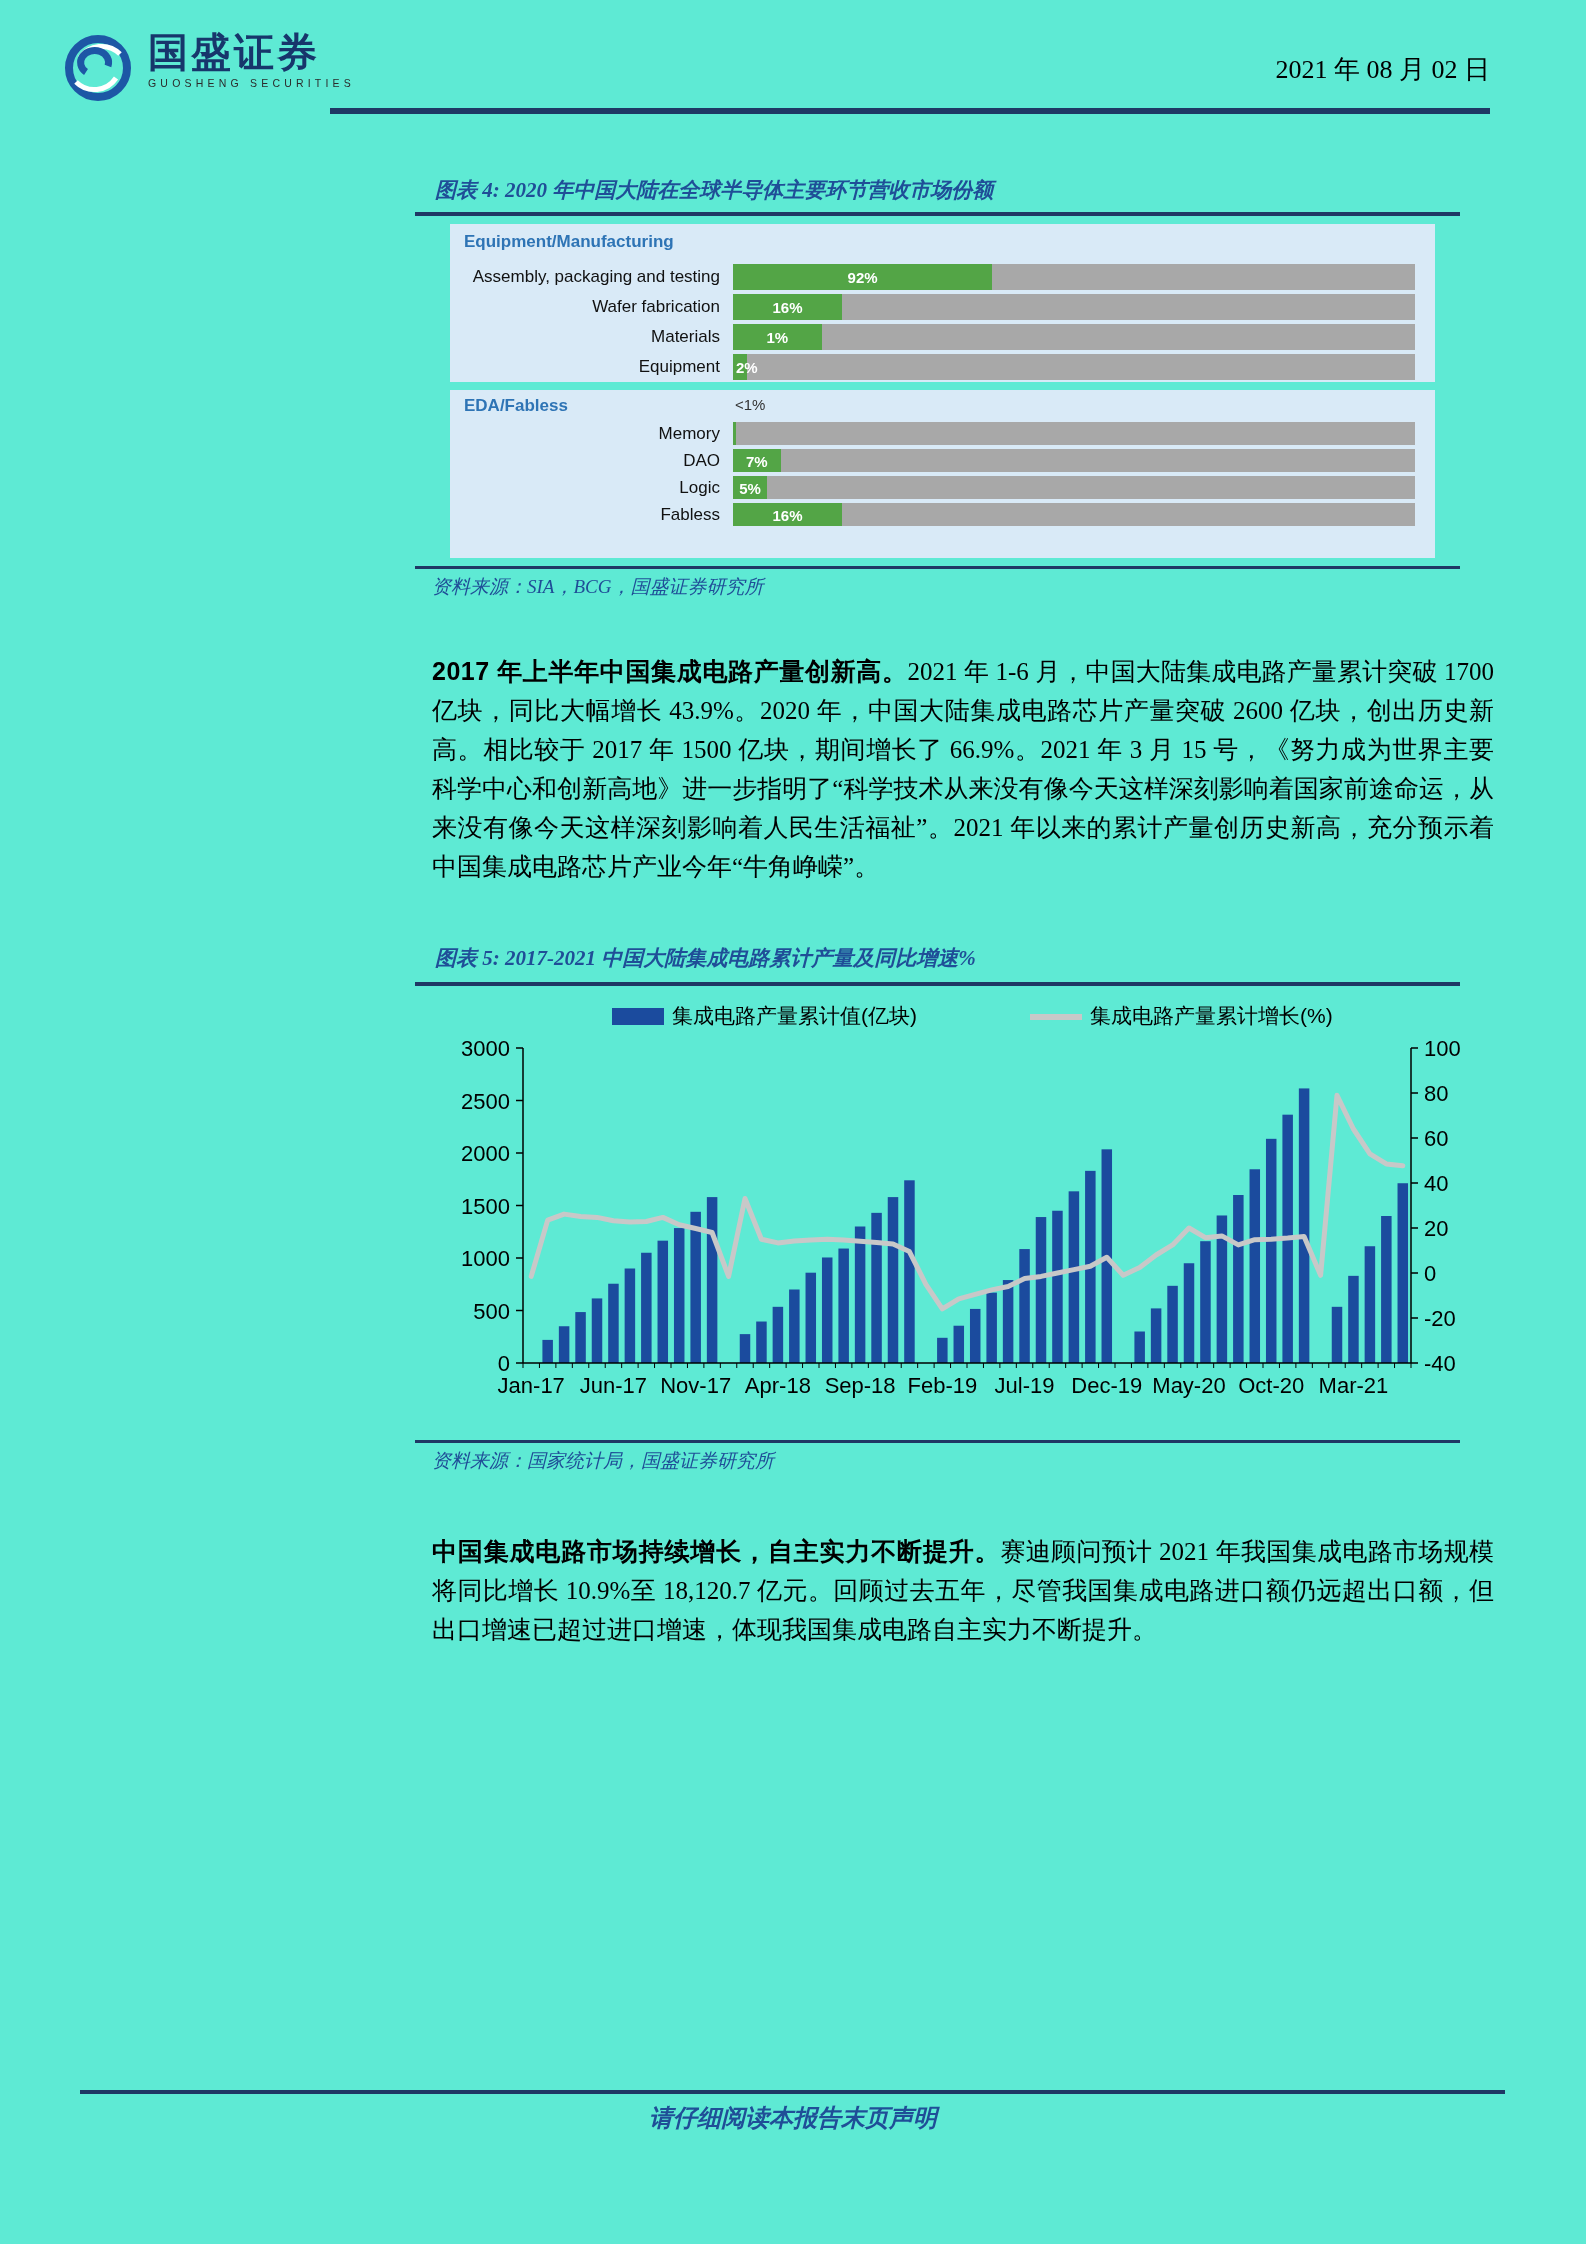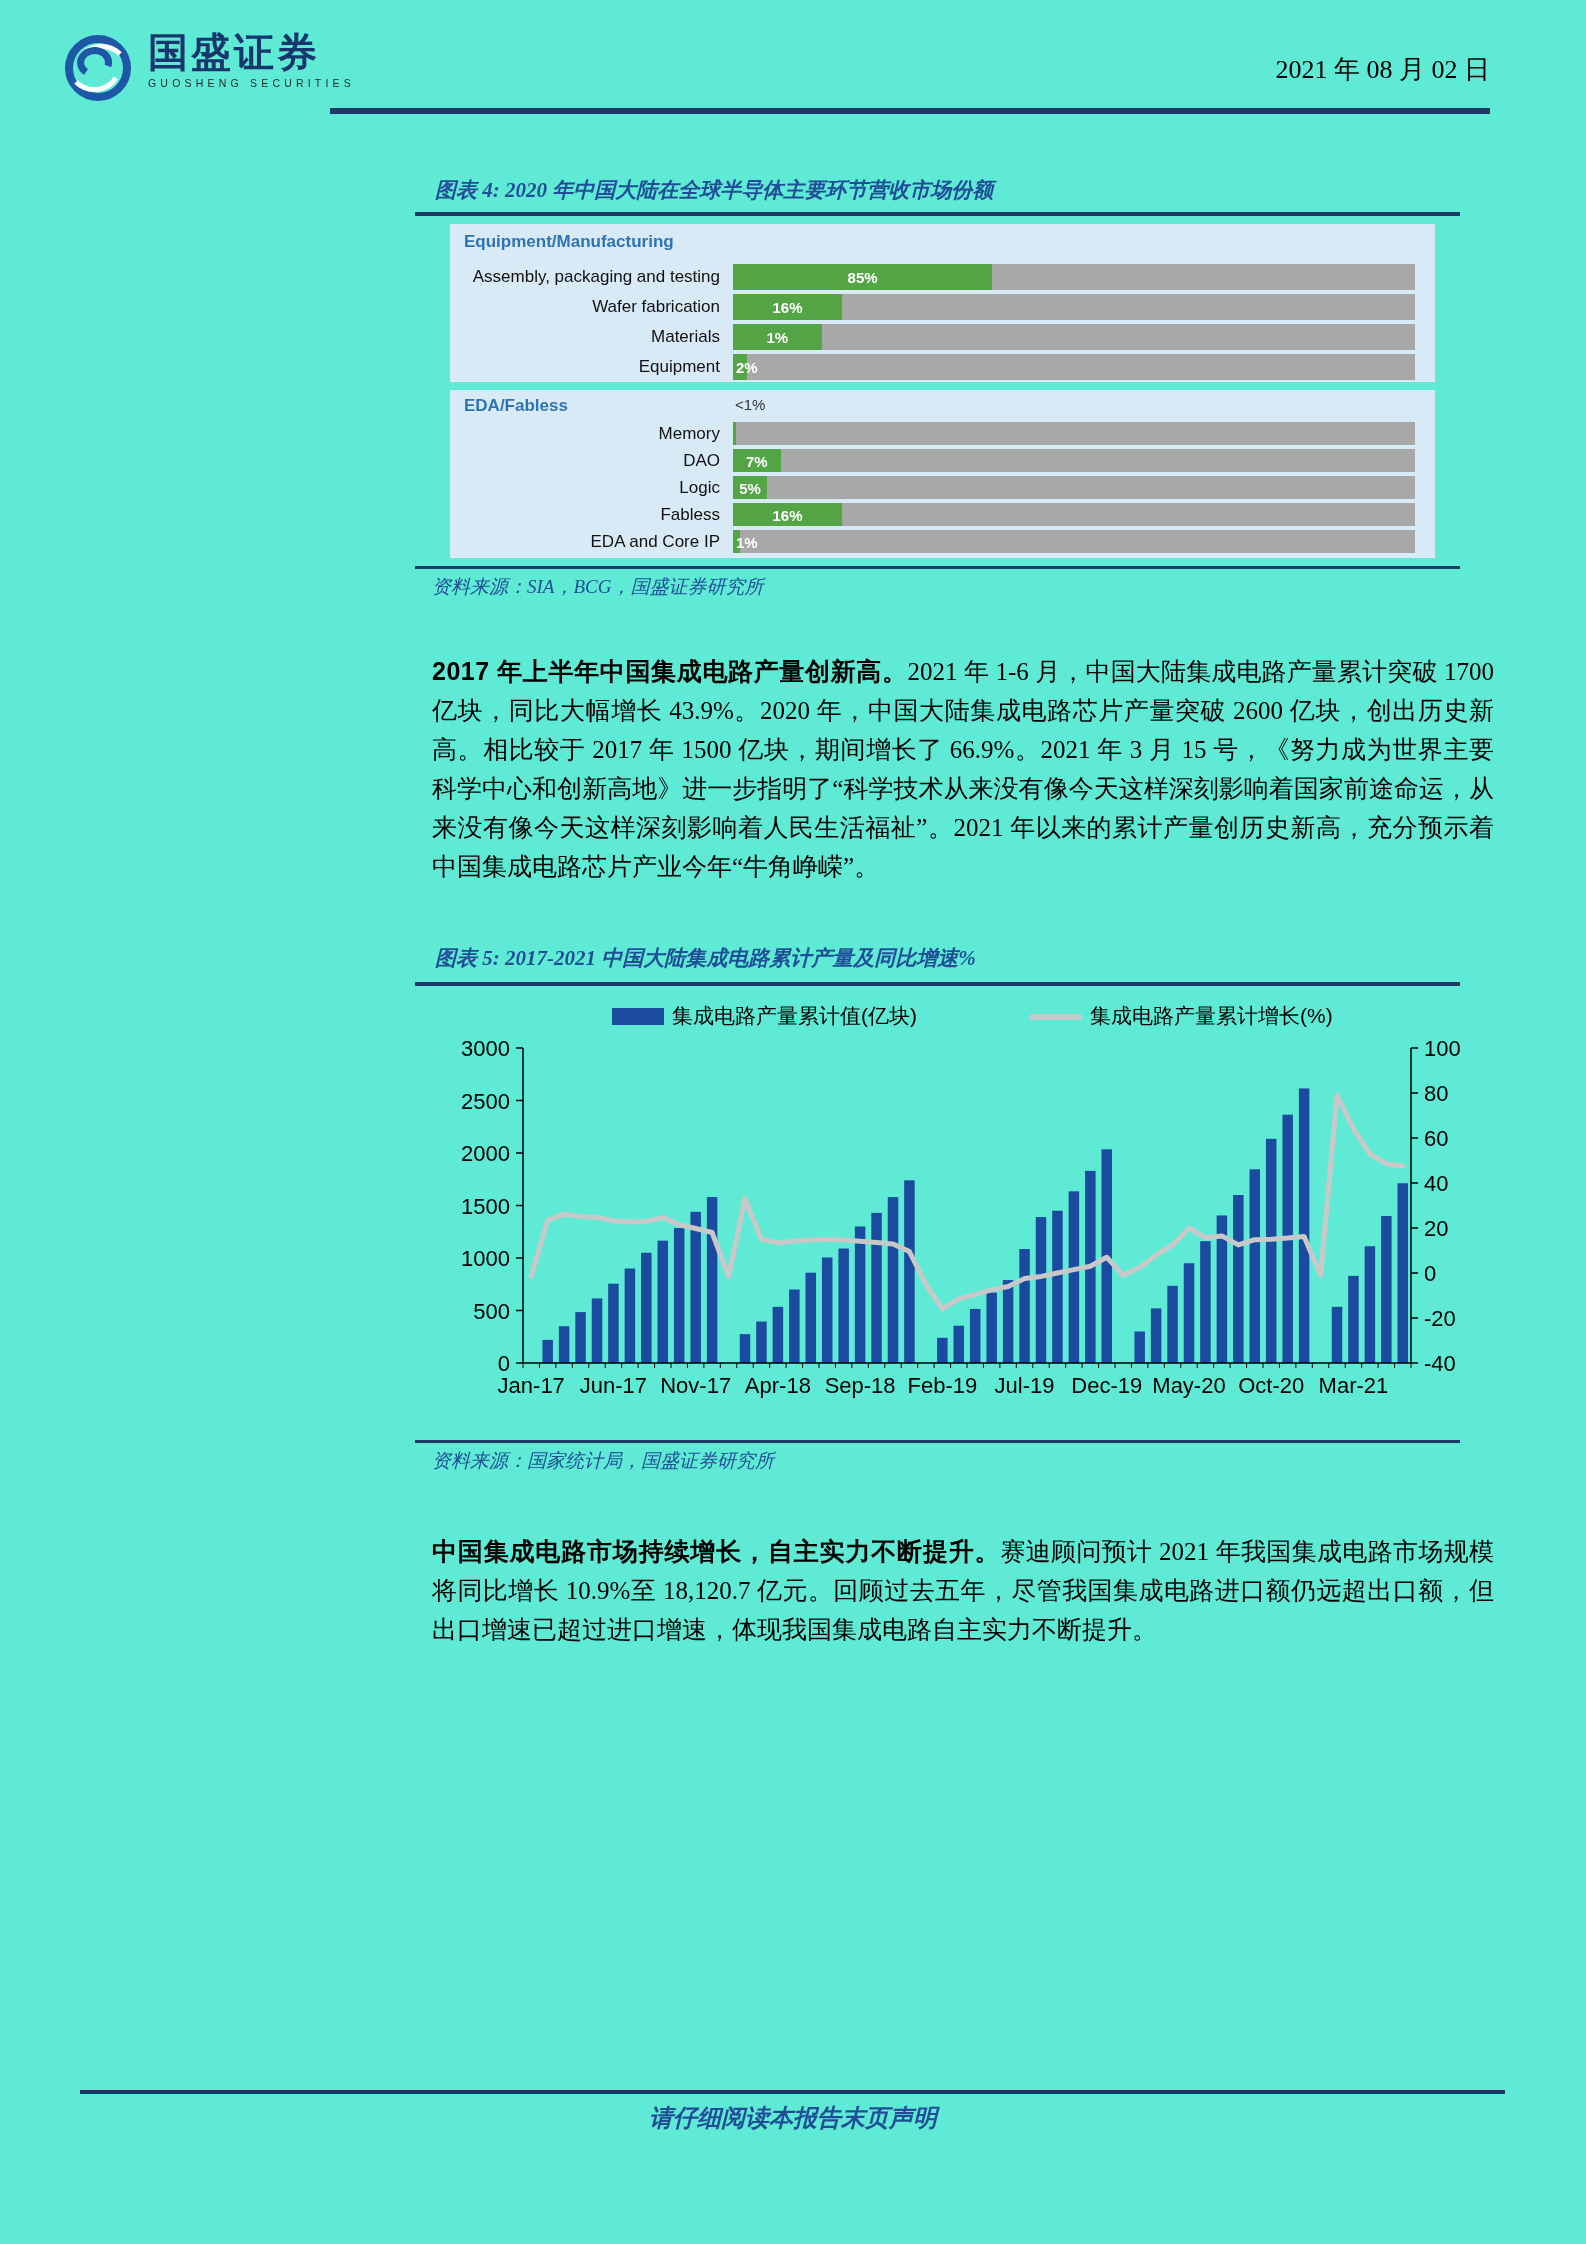--- a/index.html
+++ b/index.html
@@ -60,21 +60,21 @@
 
   <div class="abs fig-caption" style="left:435px;top:176px;">图表 4: 2020 年中国大陆在全球半导体主要环节营收市场份额</div>
   <div class="abs rule" style="left:415px;top:212px;width:1045px;height:4px;"></div>
 
   <div id="fig4-secA" class="abs panel" style="left:450px;top:224px;width:985px;height:158px;">
     <div class="sec-header abs" style="left: 14px; top: 8px; color: rgb(46, 116, 181);">Equipment/Manufacturing</div>
   <div class="hrow" style="top: 40px; height: 26px;">
         <span class="rlabel">Assembly, packaging and testing</span>
         <div class="track" style="width:682px;height:26px;background:#a8a8a8"></div>
         <div class="gbar" style="width:259.16px;height:26px;background:#53a546"></div>
-        <span class="pct" style="left: 412.58px; transform: translate(-50%, -50%);">85%</span>
+        <span class="pct" style="left: 412.58px; transform: translate(-50%, -50%);">92%</span>
       </div>
       <div class="hrow" style="top: 70px; height: 26px;">
         <span class="rlabel">Wafer fabrication</span>
         <div class="track" style="width:682px;height:26px;background:#a8a8a8"></div>
         <div class="gbar" style="width:109.12px;height:26px;background:#53a546"></div>
         <span class="pct" style="left: 337.56px; transform: translate(-50%, -50%);">16%</span>
       </div>
       <div class="hrow" style="top: 100px; height: 26px;">
         <span class="rlabel">Materials</span>
         <div class="track" style="width:682px;height:26px;background:#a8a8a8"></div>
@@ -107,26 +107,20 @@
         <span class="rlabel">Logic</span>
         <div class="track" style="width:682px;height:23px;background:#a8a8a8"></div>
         <div class="gbar" style="width:34.1px;height:23px;background:#53a546"></div>
         <span class="pct" style="left: 300.05px; transform: translate(-50%, -50%);">5%</span>
       </div>
       <div class="hrow" style="top: 113px; height: 23px;">
         <span class="rlabel">Fabless</span>
         <div class="track" style="width:682px;height:23px;background:#a8a8a8"></div>
         <div class="gbar" style="width:109.12px;height:23px;background:#53a546"></div>
         <span class="pct" style="left: 337.56px; transform: translate(-50%, -50%);">16%</span>
-      </div>
-      <div class="hrow" style="top: 140px; height: 23px;">
-        <span class="rlabel">EDA and Core IP</span>
-        <div class="track" style="width:682px;height:23px;background:#a8a8a8"></div>
-        <div class="gbar" style="width:6.82px;height:23px;background:#53a546"></div>
-        <span class="pct" style="left: 286px;">1%</span>
       </div>
     </div>
 
   <div class="abs rule" style="left:415px;top:566px;width:1045px;height:3px;"></div>
   <div class="abs fig-source" style="left:432px;top:574px;">资料来源：SIA，BCG，国盛证券研究所</div>
 
   <div class="abs para" style="left:432px;top:652px;width:1062px;">
     <strong>2017 年上半年中国集成电路产量创新高。</strong><span>2021 年 1-6 月，中国大陆集成电路产量累计突破 1700 亿块，同比大幅增长 43.9%。2020 年，中国大陆集成电路芯片产量突破 2600 亿块，创出历史新高。相比较于 2017 年 1500 亿块，期间增长了 66.9%。2021 年 3 月 15 号，《努力成为世界主要科学中心和创新高地》进一步指明了“科学技术从来没有像今天这样深刻影响着国家前途命运，从来没有像今天这样深刻影响着人民生活福祉”。2021 年以来的累计产量创历史新高，充分预示着中国集成电路芯片产业今年“牛角峥嵘”。</span>
   </div>
 

